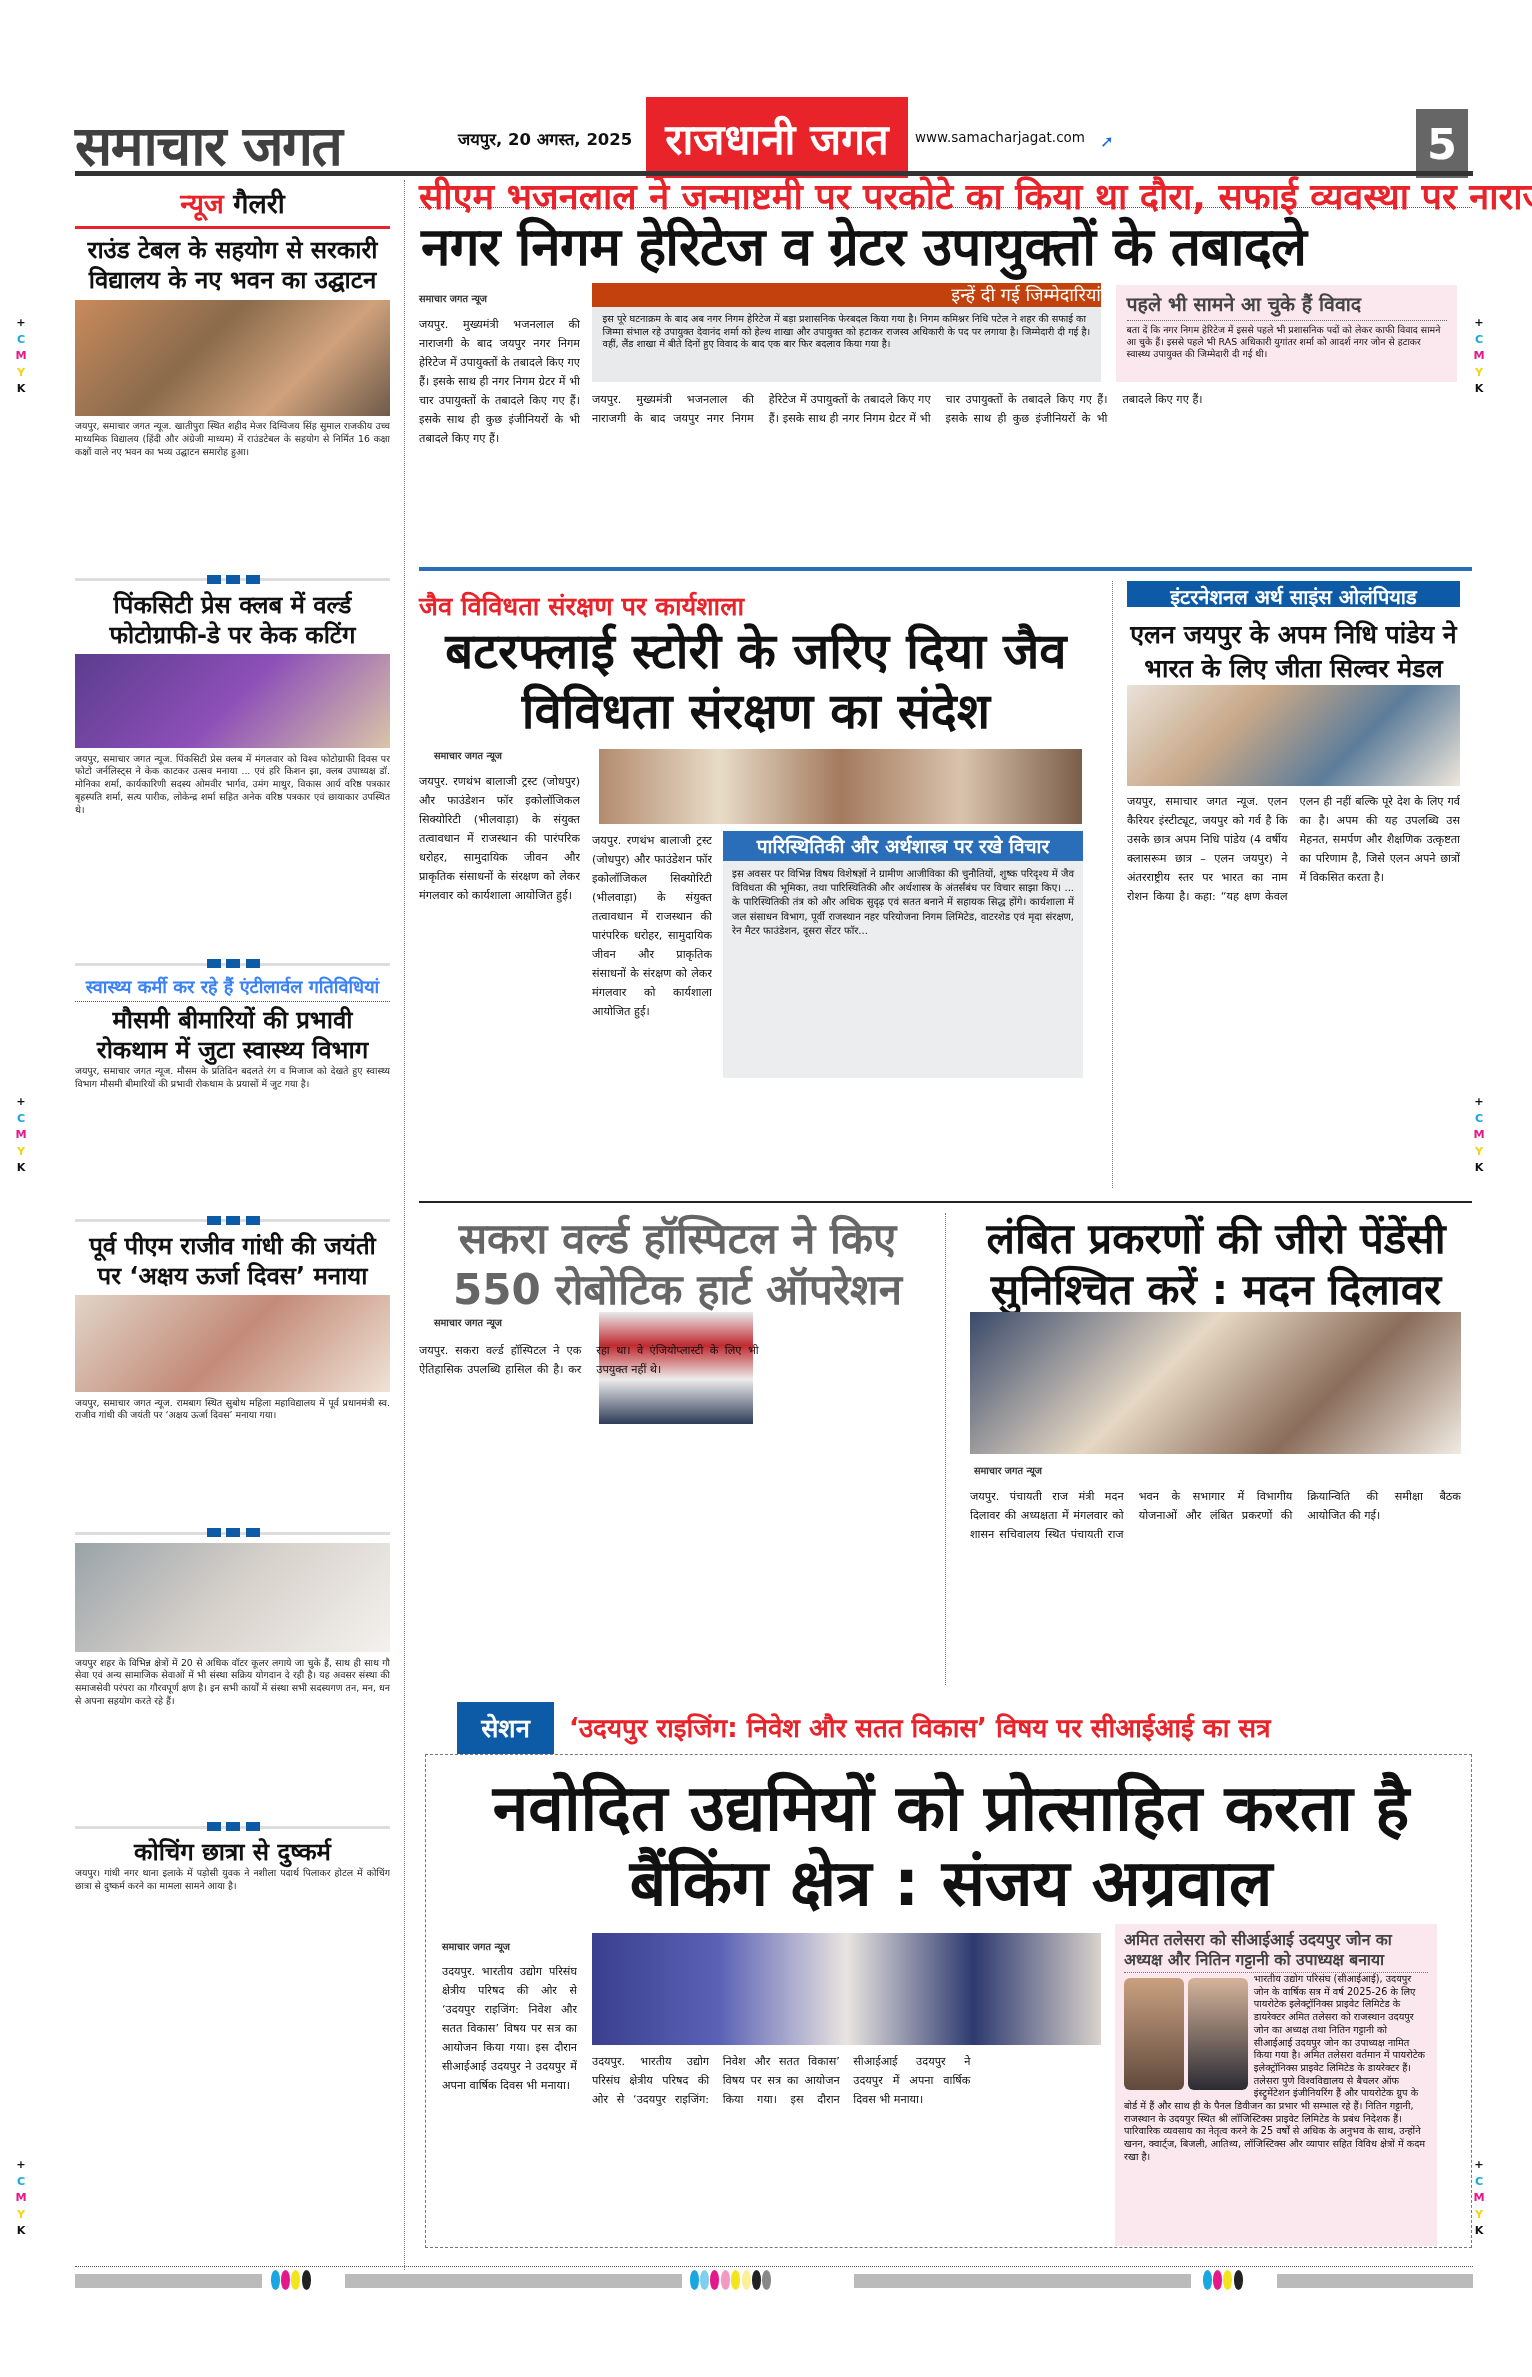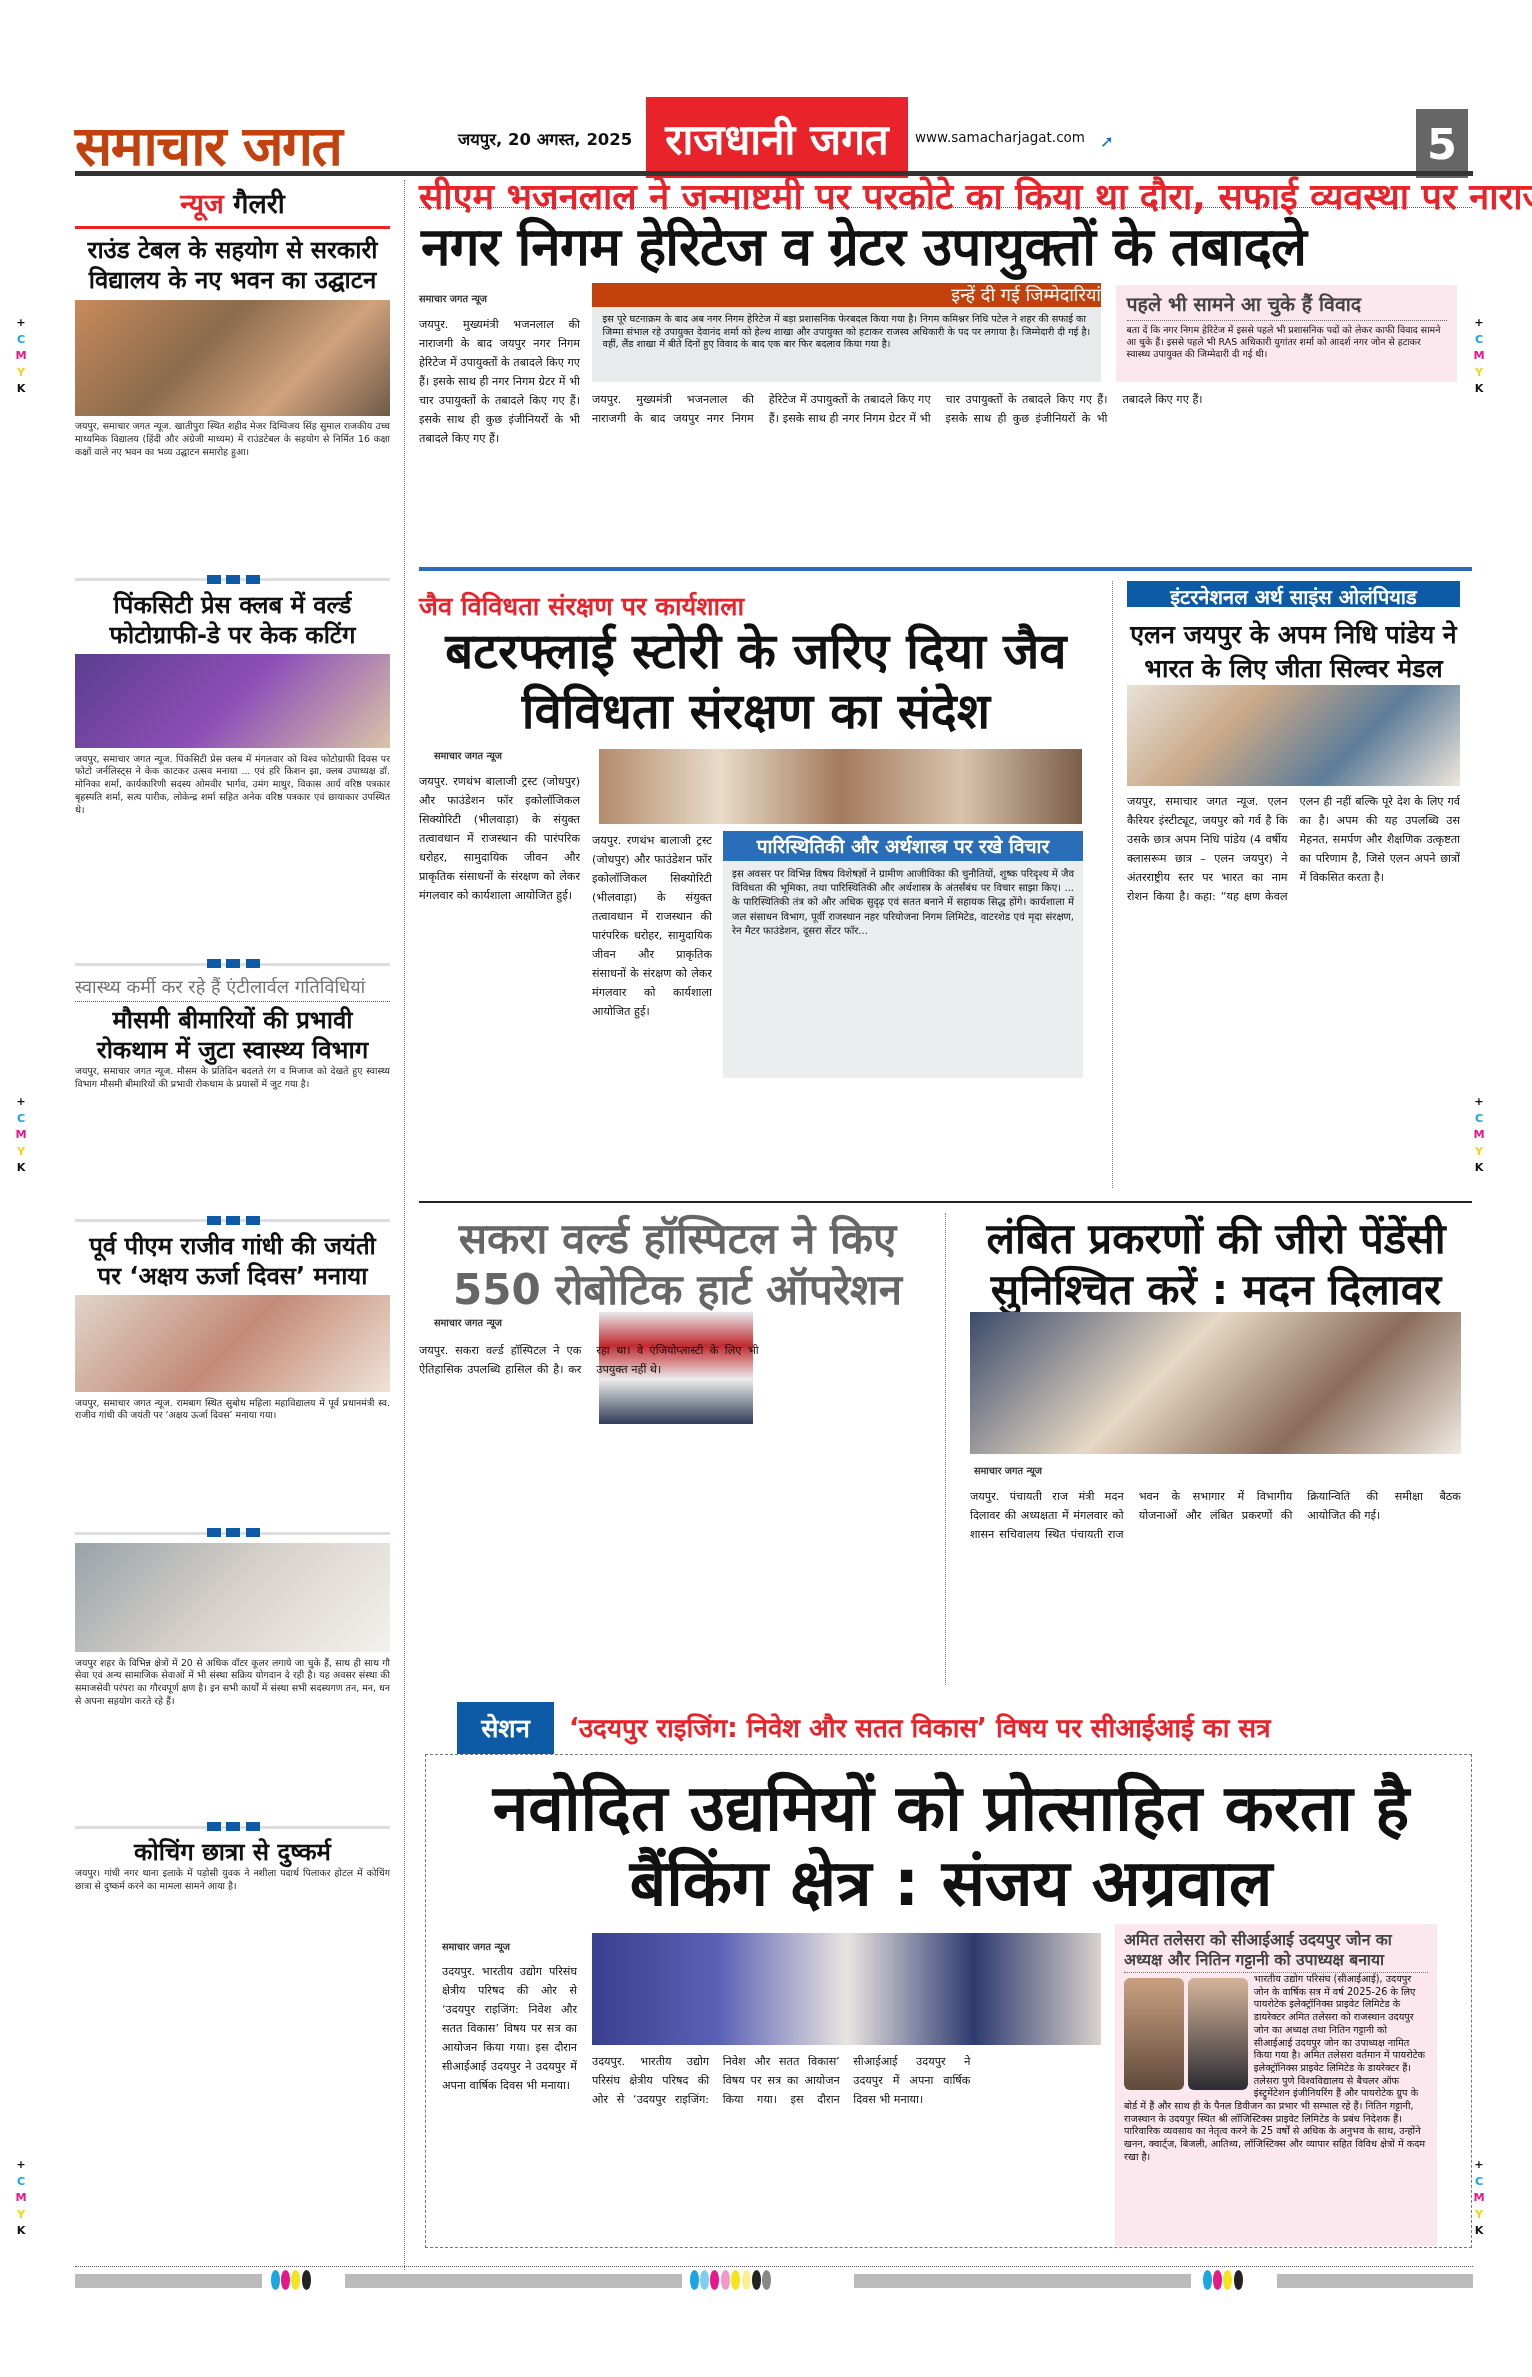--- a/index.html
+++ b/index.html
@@ -1,37 +1,37 @@
 <!DOCTYPE html>
 <html style="font-size:12px"><head>
 <meta charset="utf-8">
 <style>
 *{box-sizing:border-box;margin:0;padding:0}
 body{width:1533px;height:2377px;background:#fff;font-family:"DejaVu Sans",sans-serif;color:#111;position:relative;overflow:hidden}
 .abs{position:absolute}
-.masthead-logo{left:75px;top:106px;font-size:55px;font-weight:bold;color:#c2410c;letter-spacing:-1.5px;font-family:"DejaVu Serif",serif}
+.masthead-logo{left:75px;top:106px;font-size:55px;font-weight:bold;color:#404040;letter-spacing:-1.5px;font-family:"DejaVu Serif",serif}
 .date{left:458px;top:127px;font-size:16.5px;font-weight:bold}
 .section-badge{left:646px;top:97px;width:262px;height:81px;background:#e8232a;color:#fff;font-size:42px;font-weight:bold;display:flex;align-items:center;justify-content:center}
 .site{left:915px;top:129px;font-size:13.5px}
 .cursor{left:1100px;top:132px;color:#1a6bd1;font-size:16.5px}
 .pageno{left:1416px;top:109px;width:52px;height:69px;background:#666;color:#fff;font-size:43px;font-weight:bold;display:flex;align-items:center;justify-content:center}
 .rule-top{left:75px;top:171px;width:1398px;height:4.5px;background:#333}
 .reg{font-weight:bold;font-size:11.2px;line-height:16.5px;text-align:center;width:12px}
 .reg .c{color:#1aa6e0}.reg .m{color:#e5188c}.reg .y{color:#f4d41b}.reg .k{color:#111}
 .leftcol{left:75px;top:184px;width:315px}
 .ng-title{text-align:center;font-size:27px;font-weight:bold}
 .ng-title .red{color:#e8232a}
 .redrule{height:3.7px;background:#e8232a;margin:4.5px 0 6px}
 .lh{font-size:24px;font-weight:bold;text-align:center;line-height:30px}
 .photo{background:linear-gradient(135deg,#c98a5c,#8a6b4c 40%,#d0a27c 70%,#6e5a4a);margin:4.5px 0}
 .smtext{font-size:9.4px;line-height:12.7px;text-align:justify;color:#222}
 .sep{position:relative;height:10.5px;margin:4.5px 0}
 .sep:before{content:"";position:absolute;left:0;right:0;top:3.7px;height:3px;background:#ddd}
 .sep i{position:absolute;top:0;width:13.5px;height:9px;background:#0d5aa7}
-.kicker-gray{font-size:18px;color:#737373;font-weight:normal;}
+.kicker-gray{font-size:18px;color:#3b82f6;font-weight:bold;text-align:center}
 .dotrule{border-top:1.5px dotted #555;margin:3px 0}
 .vdot{border-left:1.5px dotted #777}
 .main-kicker{left:419px;top:171px;font-size:36px;font-weight:bold;color:#e8232a;white-space:nowrap}
 .main-hl{left:421px;top:211px;font-size:53px;font-weight:bold;line-height:71px;white-space:nowrap;letter-spacing:-0.7px}
 .byline{font-size:9.7px;font-weight:bold;color:#333}
 .col-text{font-size:11.2px;line-height:19px;text-align:justify}
 .box-blue{left:592px;top:283px;width:509px;height:24px;background:#c2410c;color:#fff;font-size:18px;font-weight:normal;text-align:right;line-height:24px}
 .box-blue-body{left:592px;top:307px;width:509px;height:75px;background:#e8eaec;padding:6px 10.5px;font-size:9.7px;line-height:12.7px}
 .box-pink{left:1116px;top:285px;width:341px;height:97px;background:#fbe7ee;padding:4.5px 10.5px}
 .box-pink h3{font-size:19.5px;color:#444;font-weight:bold;border-bottom:1.5px dotted #666;padding-bottom:3px}

